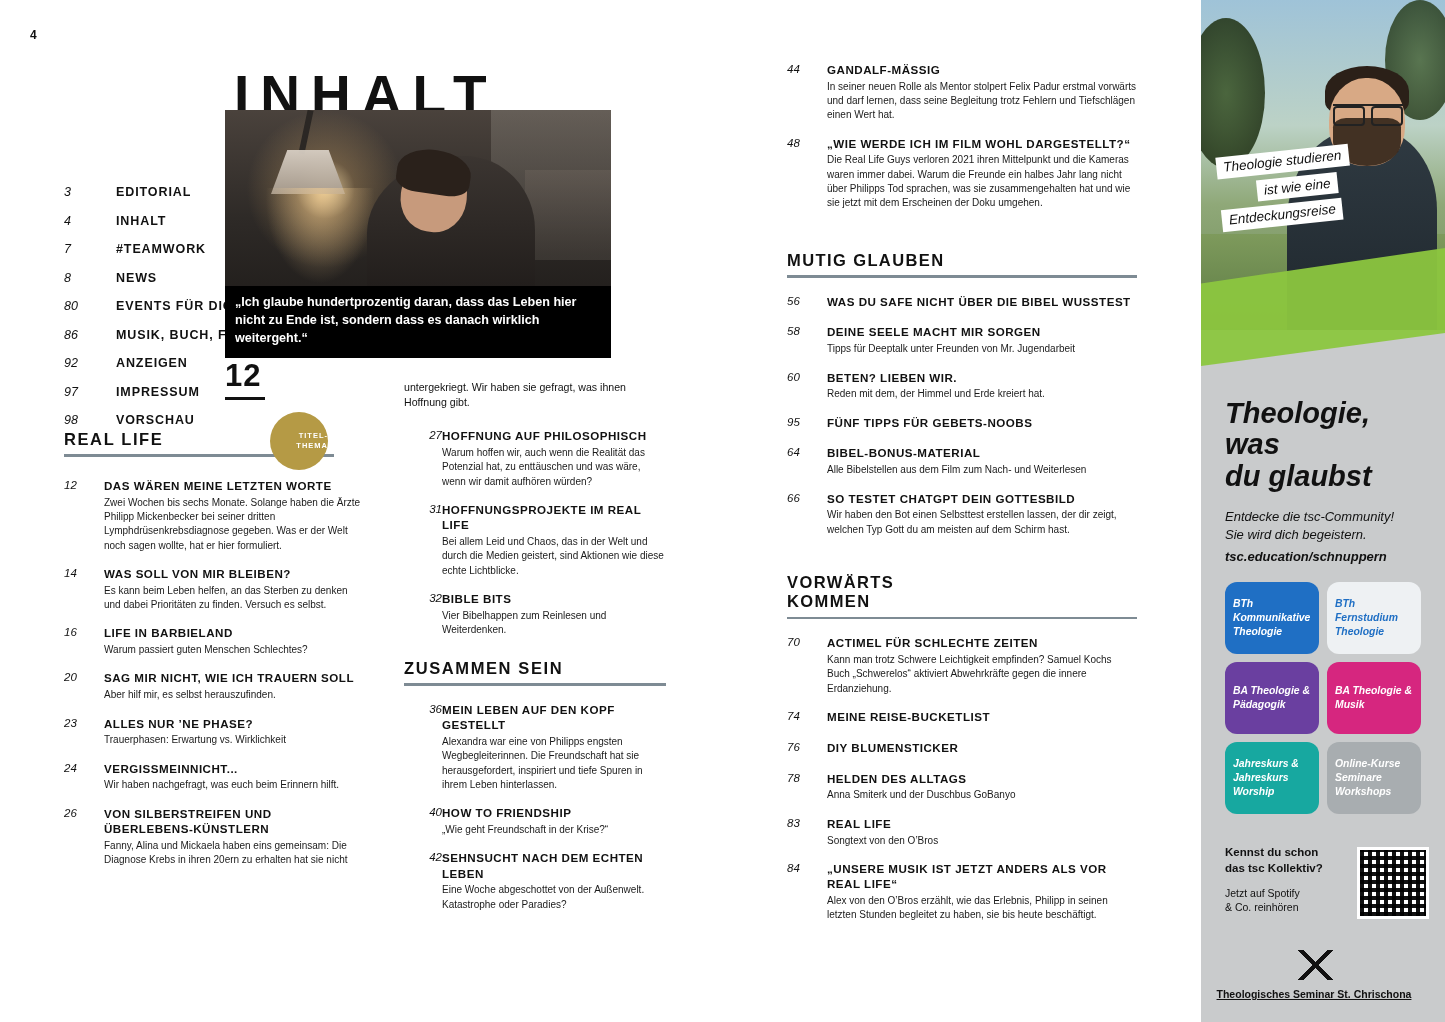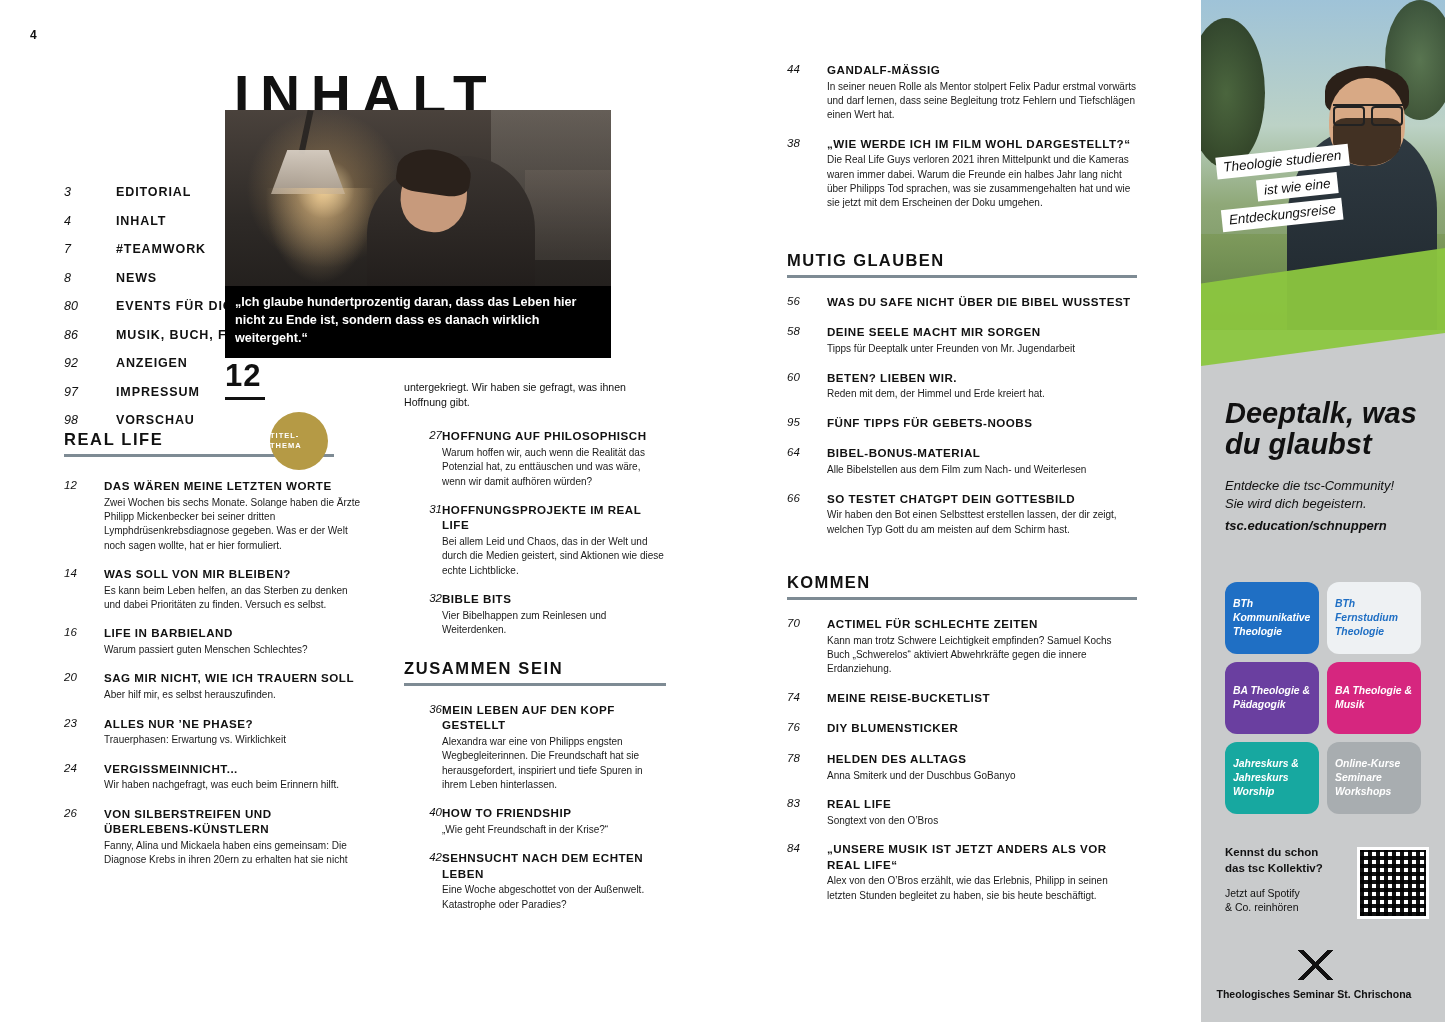--- a/index.html
+++ b/index.html
@@ -107,21 +107,21 @@
   
   .sec-head {
     font-size:16.5px; font-weight:800; letter-spacing:1.6px; margin:0;
   }
   .sec-rule { height:2.5px; background:#7e8b94; margin-top:5px; }
 
   .real-life-head { position:absolute; left:64px; top:430px; width:270px; }
   .badge {
     position:absolute; left:206px; top:-18px; width:58px; height:58px;
     border-radius:50%; background:#b59a45; color:#fff;
-    display:flex; flex-direction:column; align-items:flex-start; justify-content:center;
+    display:flex; flex-direction:column; align-items:flex-end; justify-content:center;
     font-size:7.5px; font-weight:800; letter-spacing:1px; line-height:1.35;
   }
 
   .entries { }
   .entry { display:flex; margin-bottom:13px; }
   .entry .num {
     width:40px; flex:none; font-size:11.5px; font-style:italic; padding-top:1px;
   }
   .entry .body { flex:1; }
   .entry .title {
@@ -244,21 +244,21 @@
   .qr-text2 { font-size:10.5px; line-height:1.35; margin-top:10px; font-weight:400; }
   .qr {
     position:absolute; right:-4px; top:2px; width:72px; height:72px;
     background:
       repeating-linear-gradient(90deg,#111 0 4px,#fff 4px 8px),
       repeating-linear-gradient(0deg,#111 0 4px,#fff 4px 8px);
     background-blend-mode:multiply;
     border:3px solid #fff;
   }
   .ad-logo {
-    position:absolute; left:0; bottom:22px; width:226px; text-align:center;
+    position:absolute; left:0; bottom:22px; width:226px; text-align:center;text-decoration:underline;
   }
   .ad-logo .mark {
     width:46px; height:30px; margin:0 auto 8px auto;
     background:
       linear-gradient(135deg, transparent 48%, #111 48%, #111 56%, transparent 56%),
       linear-gradient(45deg, transparent 48%, #111 48%, #111 56%, transparent 56%);
   }
   .ad-logo .txt { font-size:10.5px; font-weight:600; }
 </style>
 </head>
@@ -450,21 +450,21 @@
   <div class="col3">
     <div class="entries">
       <div class="entry">
         <div class="num">44</div>
         <div class="body">
             <div class="title">GANDALF-MÄSSIG</div>
         <div class="desc">In seiner neuen Rolle als Mentor stolpert Felix Padur erstmal vorwärts und darf lernen, dass seine Begleitung trotz Fehlern und Tiefschlägen einen Wert hat.</div>
           </div>
       </div>
       <div class="entry">
-        <div class="num">38</div>
+        <div class="num">48</div>
         <div class="body">
             <div class="title">„WIE WERDE ICH IM FILM WOHL DARGESTELLT?“</div>
         <div class="desc">Die Real Life Guys verloren 2021 ihren Mittelpunkt und die Kameras waren immer dabei. Warum die Freunde ein halbes Jahr lang nicht über Philipps Tod sprachen, was sie zusammengehalten hat und wie sie jetzt mit dem Erscheinen der Doku umgehen.</div>
           </div>
       </div>
     </div>
 
     <div class="sec-block" style="margin-top:40px;">
       <div class="sec-head-2">MUTIG GLAUBEN</div>
       <div class="sec-rule"></div>
@@ -508,20 +508,21 @@
       <div class="entry">
         <div class="num">66</div>
         <div class="body">
             <div class="title">SO TESTET CHATGPT DEIN GOTTESBILD</div>
         <div class="desc">Wir haben den Bot einen Selbsttest erstellen lassen, der dir zeigt, welchen Typ Gott du am meisten auf dem Schirm hast.</div>
           </div>
       </div>
     </div>
 
     <div class="sec-block" style="margin-top:36px;">
+      <div class="sec-head-2">VORWÄRTS</div>
       <div class="sec-head-2">KOMMEN</div>
       <div class="sec-rule"></div>
     </div>
     <div class="entries" style="margin-top:16px;">
       <div class="entry">
         <div class="num">70</div>
         <div class="body">
             <div class="title">ACTIMEL FÜR SCHLECHTE ZEITEN</div>
         <div class="desc">Kann man trotz Schwere Leichtigkeit empfinden? Samuel Kochs Buch „Schwerelos“ aktiviert Abwehrkräfte gegen die innere Erdanziehung.</div>
           </div>
@@ -577,21 +578,21 @@
     </div>
     <div class="ad-green-stroke"></div>
 
     <div class="ad-tagline">
       <span class="l1">Theologie studieren</span><br>
       <span class="l2">ist wie eine</span><br>
       <span class="l3">Entdeckungsreise</span>
     </div>
 
     <div class="ad-body">
-      <div class="ad-h1">Deeptalk, was</div>
+      <div class="ad-h1">Theologie, was</div>
       <div class="ad-h1" style="margin-top:0">du glaubst</div>
       <div class="ad-sub">Entdecke die tsc-Community!</div>
       <div class="ad-sub" style="margin-top:0">Sie wird dich begeistern.</div>
       <div class="ad-url">tsc.education/schnuppern</div>
     </div>
 
     <div class="ad-tiles">
       <div class="tile" style="background:#1f6fc4;color:#fff;">BTh Kommunikative Theologie</div>
       <div class="tile" style="background:#eef1f3;color:#1f6fc4;">BTh Fernstudium Theologie</div>
       <div class="tile" style="background:#6a3fa0;color:#fff;">BA Theologie &amp; Pädagogik</div>

